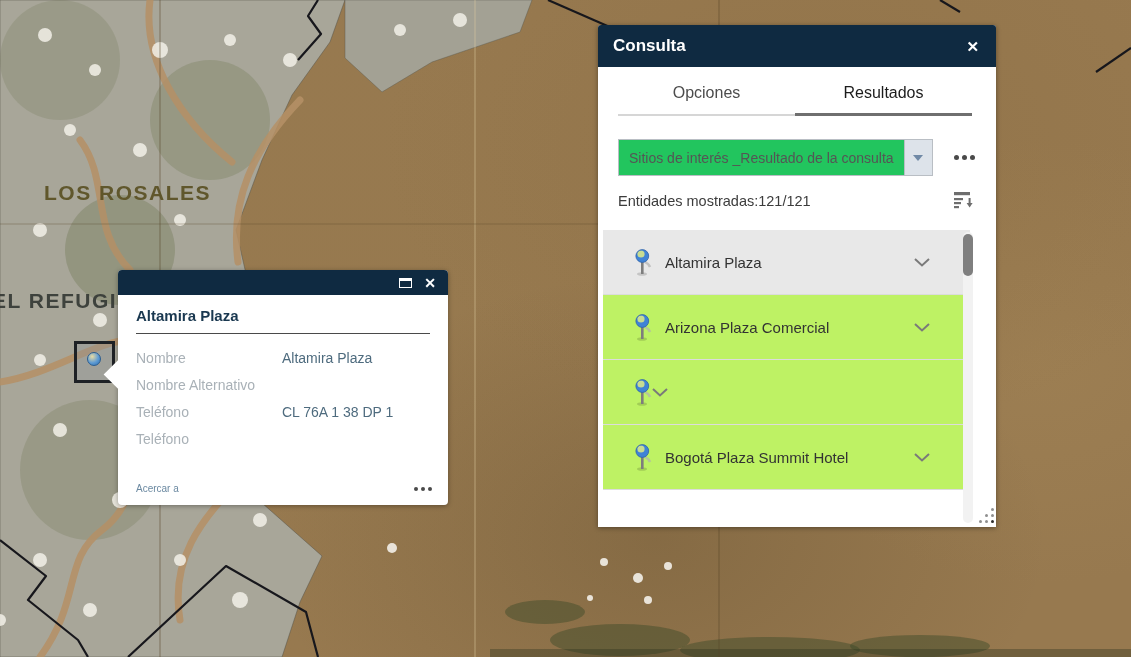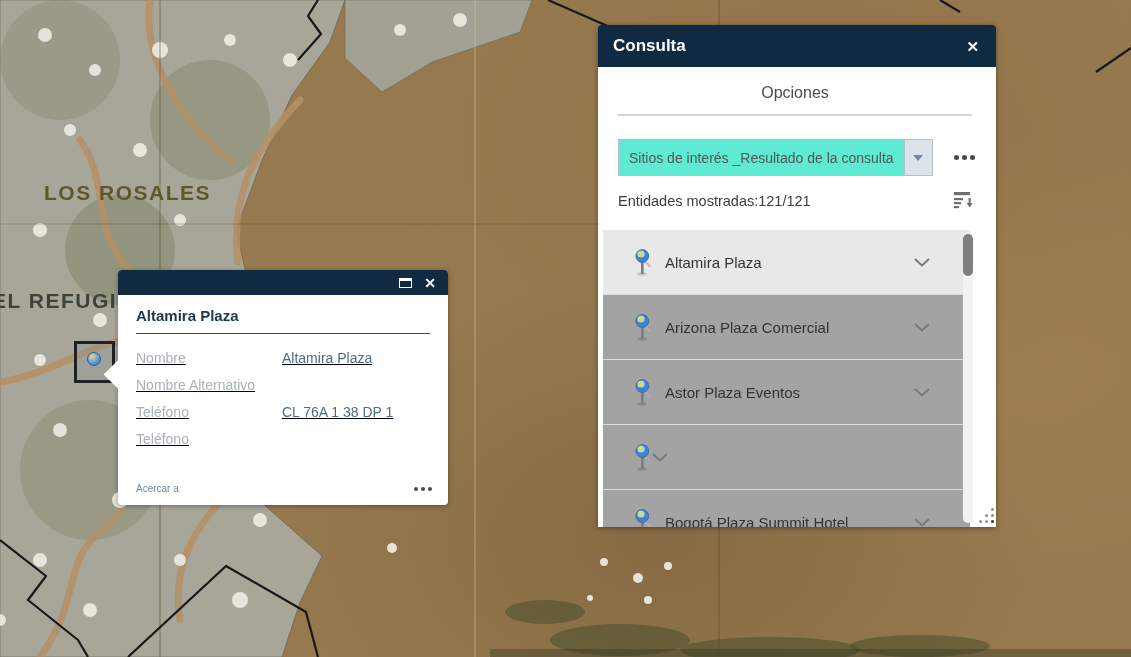--- a/index.html
+++ b/index.html
@@ -46,21 +46,21 @@
   }
   .popup-header{
     position:relative;height:25px;background:#0f2a41;border-radius:4px 4px 0 0;
     display:flex;align-items:center;justify-content:flex-end;gap:12px;padding:0 12px;
   }
   .popup-max{width:13px;height:10px;border:1px solid #fff;border-top:3px solid #fff;cursor:pointer;}
   .popup-close{color:#fff;font-size:14px;line-height:1;cursor:pointer;font-weight:bold;}
   .popup-body{position:relative;padding:12px 18px 10px 18px;height:210px;}
   .popup-title{font-size:15px;font-weight:bold;color:#1a3850;padding-bottom:9px;border-bottom:1px solid #4a4a4a;}
   .popup-fields{margin-top:10px;}
-  .pf-row{display:flex;height:27px;align-items:center;font-size:14px;text-decoration:underline;}
+  .pf-row{display:flex;height:27px;align-items:center;font-size:14px;}
   .pf-label{width:146px;color:#a9b1b7;}
   .pf-value{color:#4e6b7e;}
   .popup-footer{
     position:absolute;left:18px;right:16px;bottom:11px;
     display:flex;justify-content:space-between;align-items:center;
   }
   .zoom-link{font-size:10px;color:#6b89a1;cursor:pointer;text-align:center;}
   .dots{display:flex;gap:3px;align-items:center;cursor:pointer;}
   .dots i{width:4px;height:4px;border-radius:50%;background:#4a4a4a;display:block;}
 
@@ -78,21 +78,21 @@
 
   .tabs{display:flex;margin:17px 24px 0 20px;}
   .tab{
     flex:1;text-align:center;font-size:16px;color:#4c4c4c;padding-bottom:12px;
     border-bottom:2px solid #d6d6d6;cursor:pointer;
   }
   .tab.active{color:#1c1c1c;border-bottom:3px solid #6f6f6f;padding-bottom:11px;}
 
   .layer-row{display:flex;align-items:center;margin:23px 24px 0 20px;}
   .select{
-    flex:1;height:37px;border:1px solid #b9bec4;background:#5eead4;display:flex;
+    flex:1;height:37px;border:1px solid #b9bec4;background:#22c55e;display:flex;
     align-items:stretch;cursor:pointer;
   }
   .select-value{
     flex:1;display:flex;align-items:center;padding:0 10px;font-size:14px;color:#555;
     white-space:nowrap;overflow:hidden;
   }
   .select-arrow-box{
     width:28px;background:#dde3ea;border-left:1px solid #b9bec4;
     display:flex;align-items:center;justify-content:center;
   }
@@ -102,21 +102,21 @@
 
   .entities-row{
     display:flex;justify-content:space-between;align-items:center;margin:16px 22px 16px 20px;
   }
   .entities-text{font-size:14.5px;color:#3c3c3c;}
   .sort-icon{cursor:pointer;display:block;}
 
   .results{position:absolute;left:0;right:0;top:205px;bottom:0;overflow:hidden;}
   .row{
     height:65px;display:flex;align-items:center;padding:0 40px 0 30px;
-    border-bottom:1px solid #dcdcdc;margin:0 26px 0 5px;cursor:pointer;background:#a3a3a3;
+    border-bottom:1px solid #dcdcdc;margin:0 26px 0 5px;cursor:pointer;background:#bef264;
   }
   .row.selected{background:#e8e8e8;}
   .row-label{flex:1;font-size:15px;color:#333;margin-left:13px;}
   .chevron{flex:none;}
 
   .scrollbar{
     position:absolute;right:23px;top:207px;width:10px;height:291px;
     background:#f2f2f2;border-radius:6px;
   }
   .scroll-thumb{position:absolute;left:0;top:2px;width:10px;height:42px;background:#7f7f7f;border-radius:6px;cursor:grab;}
@@ -262,20 +262,21 @@
   </div>
 
   <div class="panel">
     <div class="panel-header">
       <span class="panel-title">Consulta</span>
       <span class="panel-close">✕</span>
     </div>
 
     <div class="tabs">
       <div class="tab">Opciones</div>
+      <div class="tab active">Resultados</div>
     </div>
 
     <div class="layer-row">
       <div class="select">
         <span class="select-value">Sitios de interés _Resultado de la consulta</span>
         <span class="select-arrow-box">
             <span class="select-arrow"></span>
           </span>
       </div>
       <span class="dots layer-more">
@@ -324,58 +325,44 @@
           <circle cx="9.3" cy="7" r="6.4" fill="#3f83d6"></circle>
           <circle cx="8" cy="5" r="3.6" fill="#cfe08e" opacity=".95"></circle>
           <circle cx="9.3" cy="7" r="6.4" fill="none" stroke="#2e62a8" stroke-width=".8"></circle>
         </svg>
         <span class="row-label">Arizona Plaza Comercial</span>
         <svg class="chevron" width="16" height="9" viewBox="0 0 16 9">
           <polyline points="1,1 8,7.5 15,1" fill="none" stroke="#7a7a7a" stroke-width="2"></polyline>
         </svg>
       </div>
 
+
       <div class="row">
         <svg width="19" height="27" viewBox="0 0 19 27">
           <ellipse cx="9" cy="25" rx="5" ry="1.8" fill="#000" opacity=".15"></ellipse>
           <path d="M12,13 Q16,15 17,18" stroke="#b0b0b0" stroke-width="2.4" fill="none" opacity=".7"></path>
           <rect x="8" y="10" width="2.6" height="15" fill="#7d7d7d"></rect>
           <circle cx="9.3" cy="7" r="6.4" fill="#3f83d6"></circle>
           <circle cx="8" cy="5" r="3.6" fill="#cfe08e" opacity=".95"></circle>
           <circle cx="9.3" cy="7" r="6.4" fill="none" stroke="#2e62a8" stroke-width=".8"></circle>
         </svg>
-        <span class="row-label">Astor Plaza Eventos</span>
         <svg class="chevron" width="16" height="9" viewBox="0 0 16 9">
           <polyline points="1,1 8,7.5 15,1" fill="none" stroke="#7a7a7a" stroke-width="2"></polyline>
         </svg>
       </div>
 
       <div class="row">
         <svg width="19" height="27" viewBox="0 0 19 27">
           <ellipse cx="9" cy="25" rx="5" ry="1.8" fill="#000" opacity=".15"></ellipse>
           <path d="M12,13 Q16,15 17,18" stroke="#b0b0b0" stroke-width="2.4" fill="none" opacity=".7"></path>
           <rect x="8" y="10" width="2.6" height="15" fill="#7d7d7d"></rect>
           <circle cx="9.3" cy="7" r="6.4" fill="#3f83d6"></circle>
           <circle cx="8" cy="5" r="3.6" fill="#cfe08e" opacity=".95"></circle>
           <circle cx="9.3" cy="7" r="6.4" fill="none" stroke="#2e62a8" stroke-width=".8"></circle>
         </svg>
-        <svg class="chevron" width="16" height="9" viewBox="0 0 16 9">
-          <polyline points="1,1 8,7.5 15,1" fill="none" stroke="#7a7a7a" stroke-width="2"></polyline>
-        </svg>
-      </div>
-
-      <div class="row">
-        <svg width="19" height="27" viewBox="0 0 19 27">
-          <ellipse cx="9" cy="25" rx="5" ry="1.8" fill="#000" opacity=".15"></ellipse>
-          <path d="M12,13 Q16,15 17,18" stroke="#b0b0b0" stroke-width="2.4" fill="none" opacity=".7"></path>
-          <rect x="8" y="10" width="2.6" height="15" fill="#7d7d7d"></rect>
-          <circle cx="9.3" cy="7" r="6.4" fill="#3f83d6"></circle>
-          <circle cx="8" cy="5" r="3.6" fill="#cfe08e" opacity=".95"></circle>
-          <circle cx="9.3" cy="7" r="6.4" fill="none" stroke="#2e62a8" stroke-width=".8"></circle>
-        </svg>
         <span class="row-label">Bogotá Plaza Summit Hotel</span>
         <svg class="chevron" width="16" height="9" viewBox="0 0 16 9">
           <polyline points="1,1 8,7.5 15,1" fill="none" stroke="#7a7a7a" stroke-width="2"></polyline>
         </svg>
       </div>
     </div>
 
     <div class="scrollbar">
       <div class="scroll-thumb"></div>
     </div>

